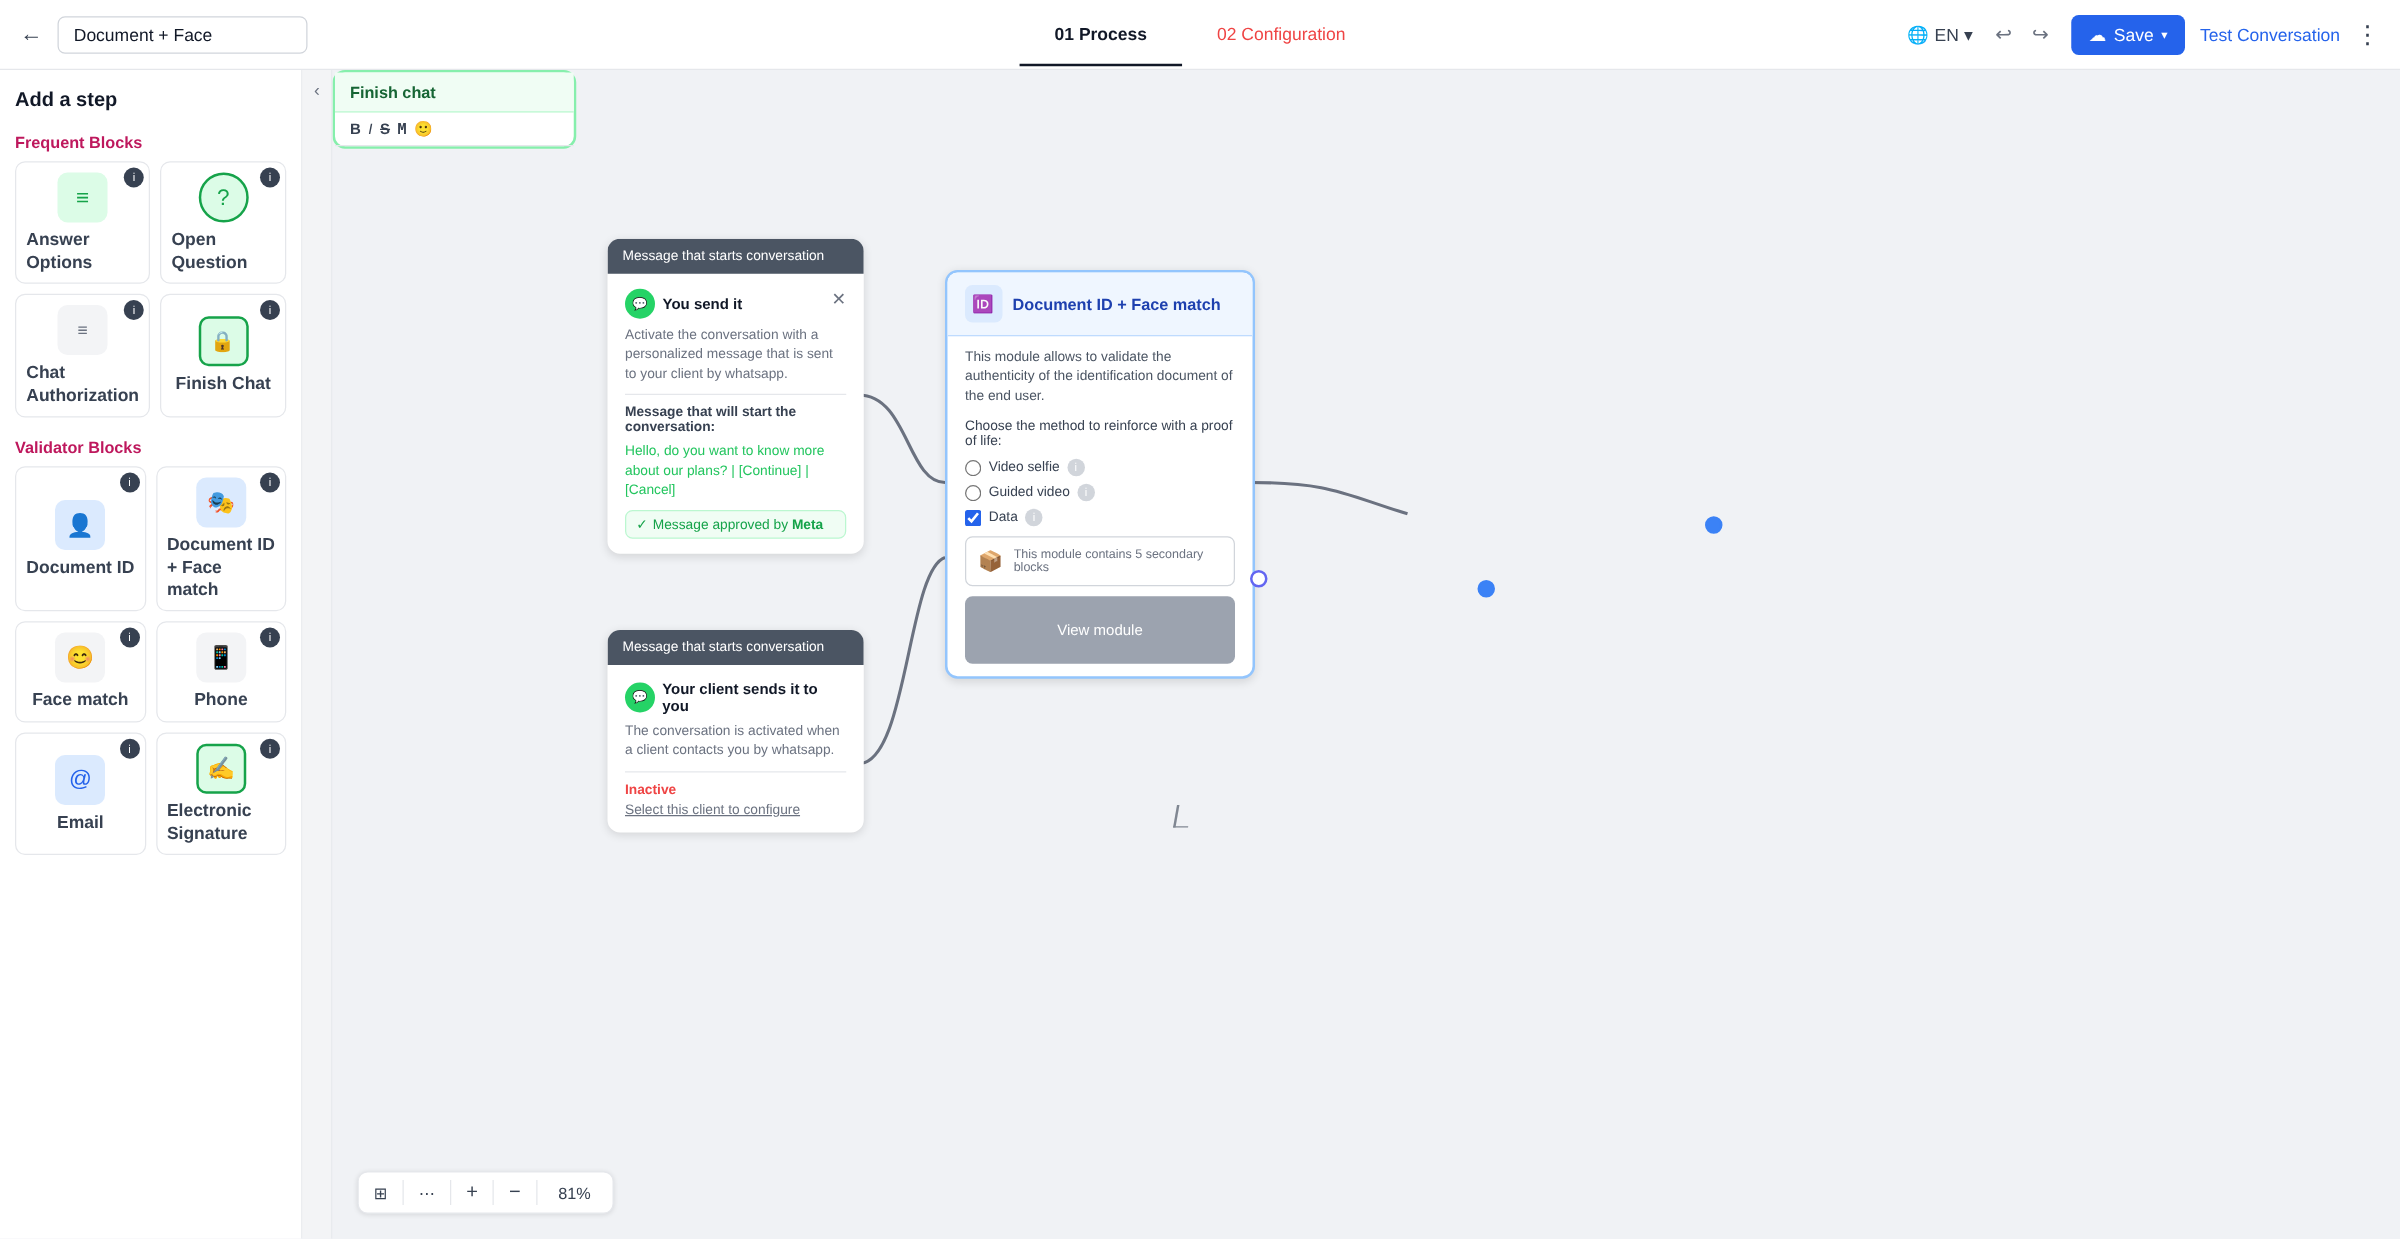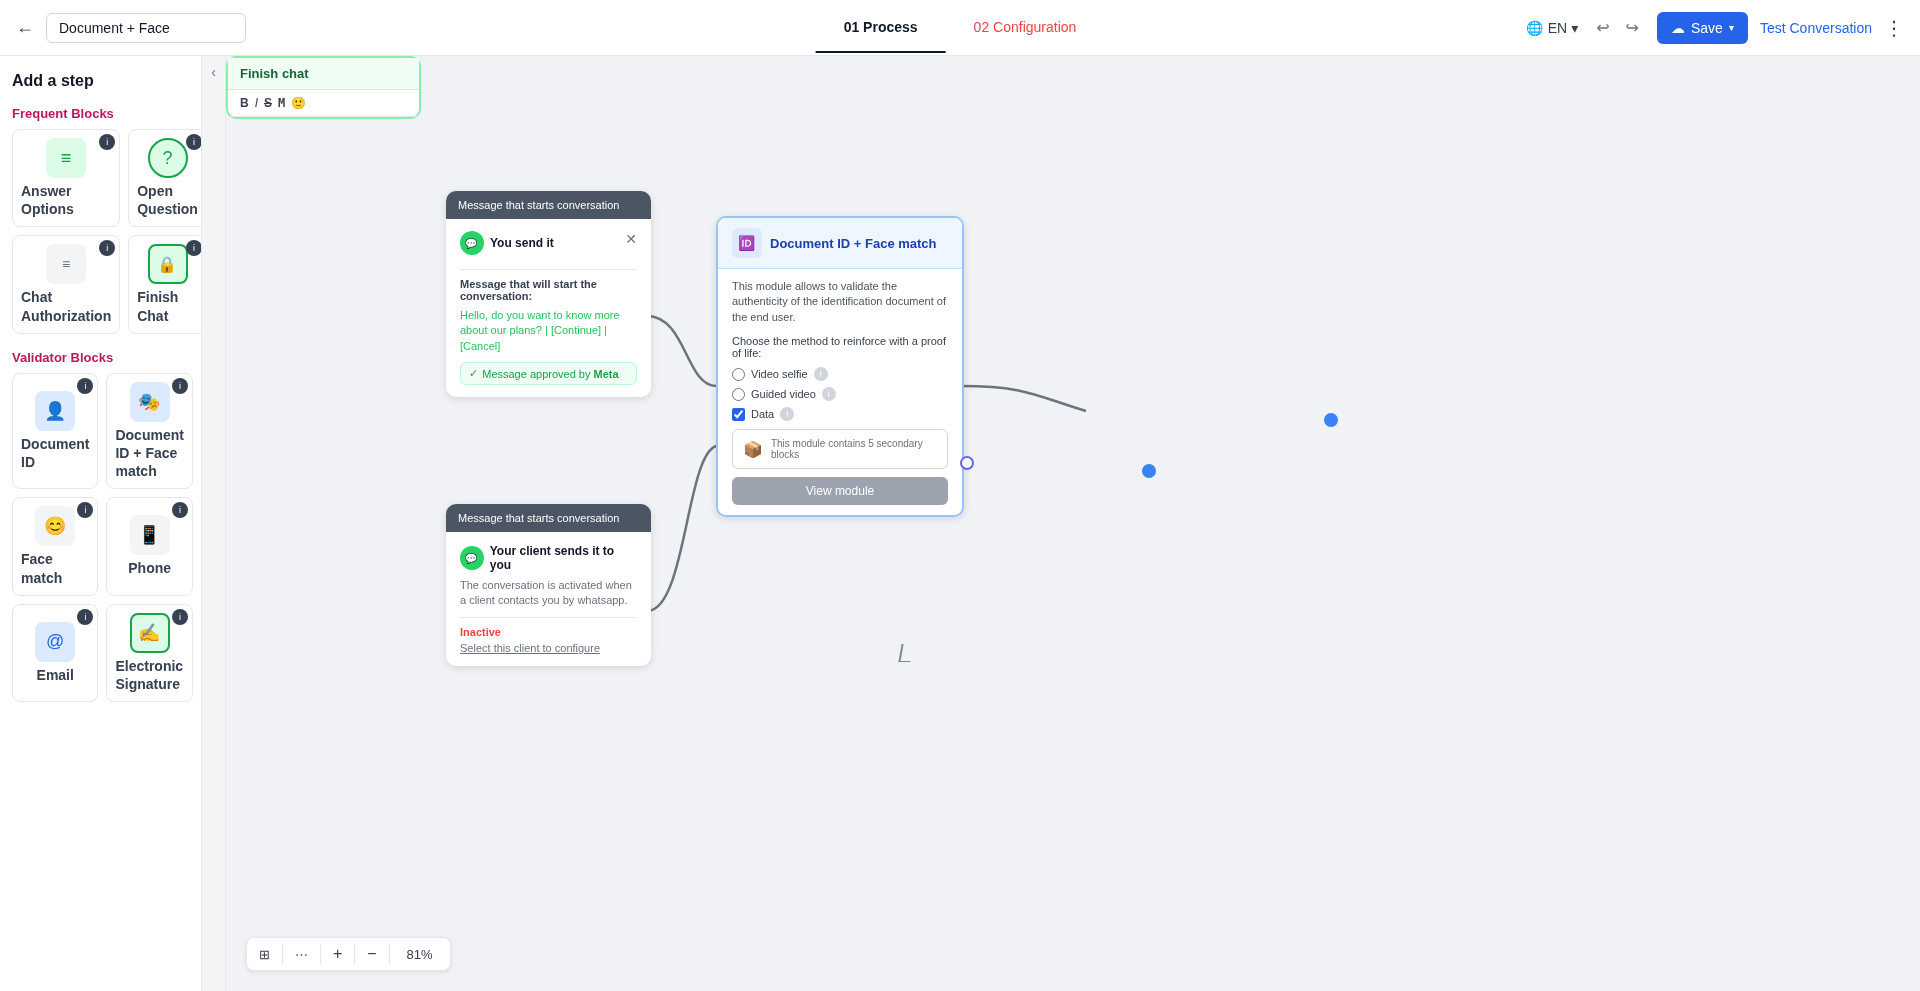--- a/index.html
+++ b/index.html
@@ -30,21 +30,21 @@
     }
     .save-btn .arrow { font-size: 10px; }
     .test-btn { color: #2563eb; background: none; border: none; cursor: pointer; font-size: 14px; font-weight: 500; }
     .more-btn { background: none; border: none; cursor: pointer; color: #374151; font-size: 20px; }
 
     
     .main { display: flex; height: calc(991px - 56px); }
 
     
     .sidebar {
-      width: 202px; background: #fff; border-right: 1px solid #e5e7eb;
+      width: 242px; background: #fff; border-right: 1px solid #e5e7eb;
       padding: 16px 12px; overflow-y: auto; flex-shrink: 0;
     }
     .sidebar h2 { font-size: 16px; font-weight: 600; color: #111827; margin-bottom: 12px; }
     .sidebar h3 { font-size: 13px; font-weight: 600; color: #be185d; margin: 16px 0 8px; }
     .block-grid { display: grid; grid-template-columns: 1fr 1fr; gap: 8px; }
     .block-item {
       border: 1px solid #e5e7eb; border-radius: 8px; padding: 8px;
       display: flex; flex-direction: column; align-items: center; justify-content: center;
       cursor: pointer; background: #fff; position: relative; min-height: 80px;
     }
@@ -120,21 +120,21 @@
     .doc-choose { font-size: 11px; color: #374151; margin-bottom: 8px; }
     .radio-option { display: flex; align-items: center; gap: 6px; margin-bottom: 6px; font-size: 11px; color: #374151; }
     .radio-option input[type=radio] { accent-color: #2563eb; }
     .radio-option input[type=checkbox] { accent-color: #2563eb; }
     .info-dot { width: 14px; height: 14px; border-radius: 50%; background: #d1d5db; color: #fff; font-size: 9px; display: flex; align-items: center; justify-content: center; }
     .module-box { border: 1px solid #d1d5db; border-radius: 6px; padding: 8px 10px; display: flex; align-items: center; gap: 8px; margin: 8px 0; background: #fff; }
     .module-box-icon { font-size: 16px; color: #9ca3af; }
     .module-box-text { font-size: 10px; color: #6b7280; }
     .view-module-btn {
       width: 100%; background: #9ca3af; color: #fff; border: none; border-radius: 6px;
-      padding: 7px; font-size: 12px; cursor: pointer; font-weight: 500;
+      padding: 20px; font-size: 12px; cursor: pointer; font-weight: 500;
     }
 
     
     .finish-card { left: 860px; top: 185px; width: 200px; border: 2px solid #86efac; border-radius: 10px; background: #fff; }
     .finish-card-header { background: #f0fdf4; padding: 8px 12px; font-size: 13px; font-weight: 600; color: #166534; border-bottom: 1px solid #bbf7d0; }
     .finish-card-toolbar { display: flex; gap: 6px; padding: 6px 12px; border-bottom: 1px solid #e5e7eb; }
     .finish-card-toolbar span { font-size: 12px; color: #374151; cursor: pointer; font-weight: bold; }
     .finish-card-toolbar span.italic { font-style: italic; font-weight: normal; }
     .finish-card-toolbar span.strike { text-decoration: line-through; }
     .finish-card-body { padding: 12px; font-size: 13px; color: #111827; line-height: 1.5; }
@@ -270,20 +270,21 @@
     </svg>
 
     <div class="flow-card msg-card-1" style="left:220px; top:135px; width:205px;">
       <div class="flow-card-header" style="font-size:11px; padding:8px 12px;">Message that starts conversation</div>
       <div class="flow-card-body">
         <button class="msg-close">✕</button>
         <div class="msg-icon">
           <div class="msg-icon-circle" style="background:#25d366; font-size:10px;">💬</div>
           <span class="msg-sender">You send it</span>
         </div>
+        <div class="msg-desc">Activate the conversation with a personalized message that is sent to your client by whatsapp.</div>
         <hr class="msg-separator">
         <div class="msg-bubble-label">Message that will start the conversation:</div>
         <div class="msg-bubble-text">
           <span style="color:#22c55e;">Hello, do you want to know more about our plans? | [Continue] | [Cancel]</span>
         </div>
         <div class="msg-approved">
           <span>✓</span>
           <span>Message approved by <strong>Meta</strong></span>
         </div>
       </div>

